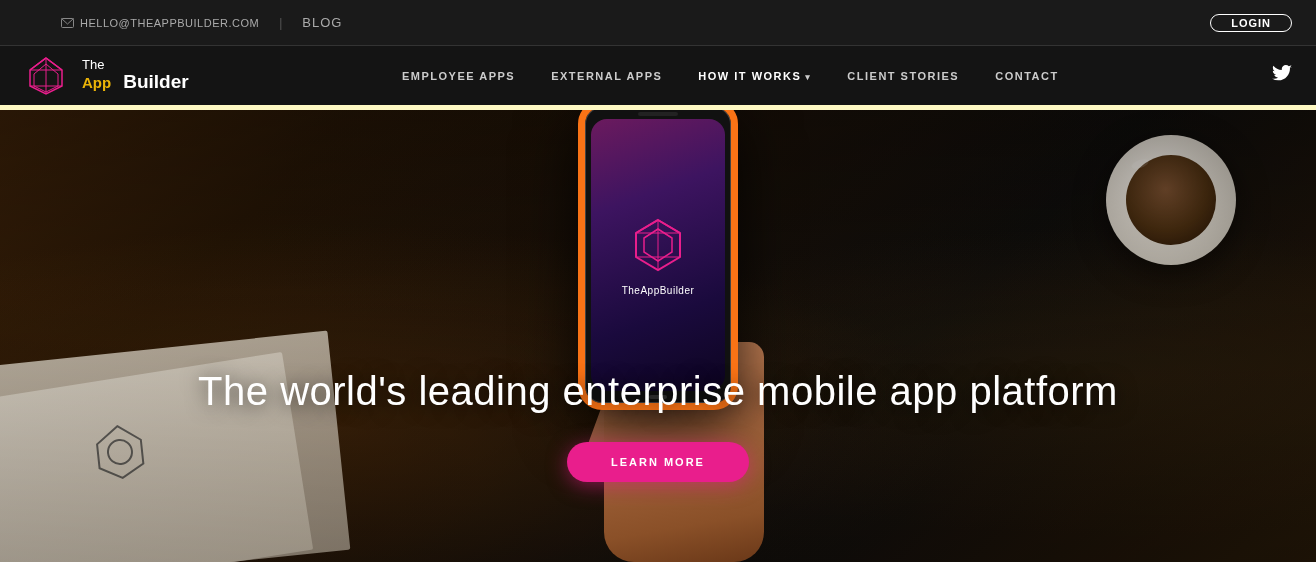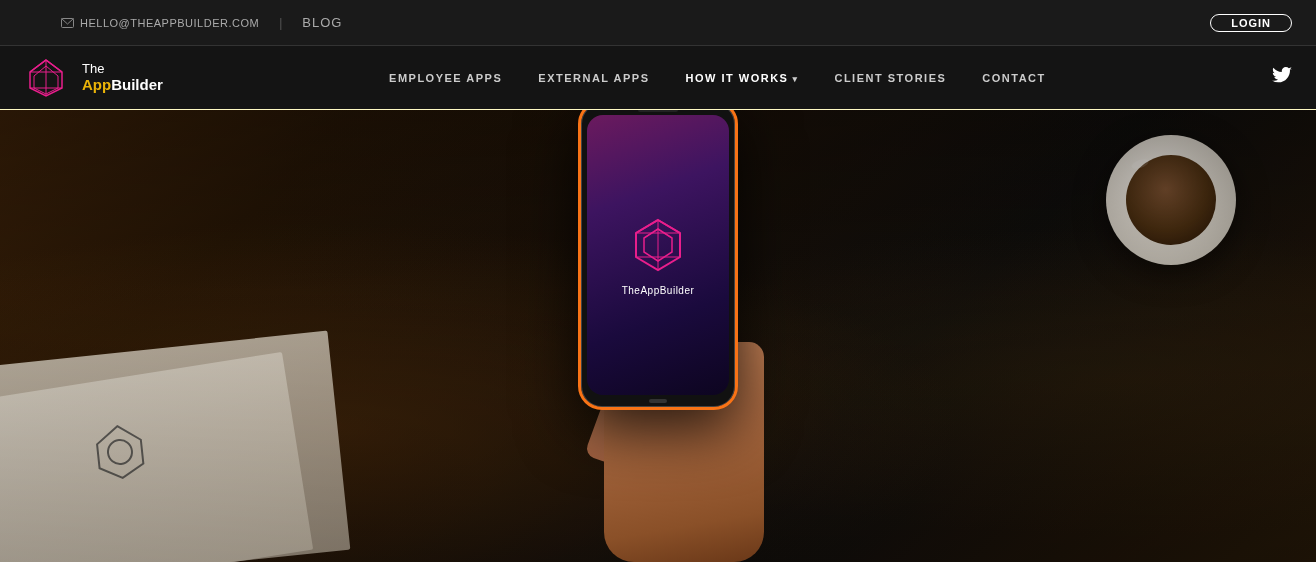--- a/index.html
+++ b/index.html
@@ -53,21 +53,21 @@
     }
 
     
     .nav-bar {
       background: rgba(20, 20, 20, 0.92);
       height: 64px;
       display: flex;
       align-items: center;
       justify-content: space-between;
       padding: 0 24px;
-      border-bottom: 1px solid #fef9c3;
+      border-bottom: 5px solid #fef9c3;
     }
     .nav-left {
       display: flex;
       align-items: center;
       gap: 14px;
     }
     .logo-icon {
       width: 44px;
       height: 44px;
     }
@@ -81,22 +81,23 @@
       font-size: 13px;
       font-weight: 300;
     }
     .logo-app {
       color: #eab308;
       font-size: 15px;
       font-weight: bold;
     }
     .logo-builder {
       color: #fff;
-      font-size: 15px;
+      font-size: 19px;
       font-weight: bold;
+      margin-left: 12px;
     }
     .nav-links {
       display: flex;
       align-items: center;
       gap: 36px;
     }
     .nav-link {
       color: #ccc;
       font-size: 11px;
       letter-spacing: 1.5px;
@@ -137,21 +138,21 @@
       left: 50%;
       top: -20px;
       transform: translateX(-50%);
       z-index: 10;
     }
     .phone {
       width: 160px;
       height: 310px;
       background: #111;
       border-radius: 24px;
-      border: 3px solid #f97316;
+      border: 7px solid #f97316;
       box-shadow: 0 20px 60px rgba(0,0,0,0.8), inset 0 0 0 1px #444;
       position: relative;
       overflow: hidden;
     }
     .phone-screen {
       position: absolute;
       top: 12px;
       left: 6px;
       right: 6px;
       bottom: 12px;
@@ -306,13 +307,17 @@
       </div>
 
       <div style="position:absolute;top:5px;left:50%;transform:translateX(-50%);width:40px;height:4px;background:#222;border-radius:2px;z-index:20;"></div>
 
       <div style="position:absolute;bottom:4px;left:50%;transform:translateX(-50%);width:18px;height:4px;background:#333;border-radius:2px;"></div>
     </div>
   </div>
 
   <div style="position:absolute;inset:0;background:linear-gradient(to bottom,rgba(0,0,0,0.3) 0%,rgba(0,0,0,0.1) 40%,rgba(0,0,0,0.25) 100%);z-index:5;"></div>
 
+  <div class="hero-content">
+    <h1 class="hero-headline">The world's leading enterprise mobile app platform</h1>
+    <button class="learn-more-btn">LEARN MORE</button>
+  </div>
 </div>
 
 </body></html>

